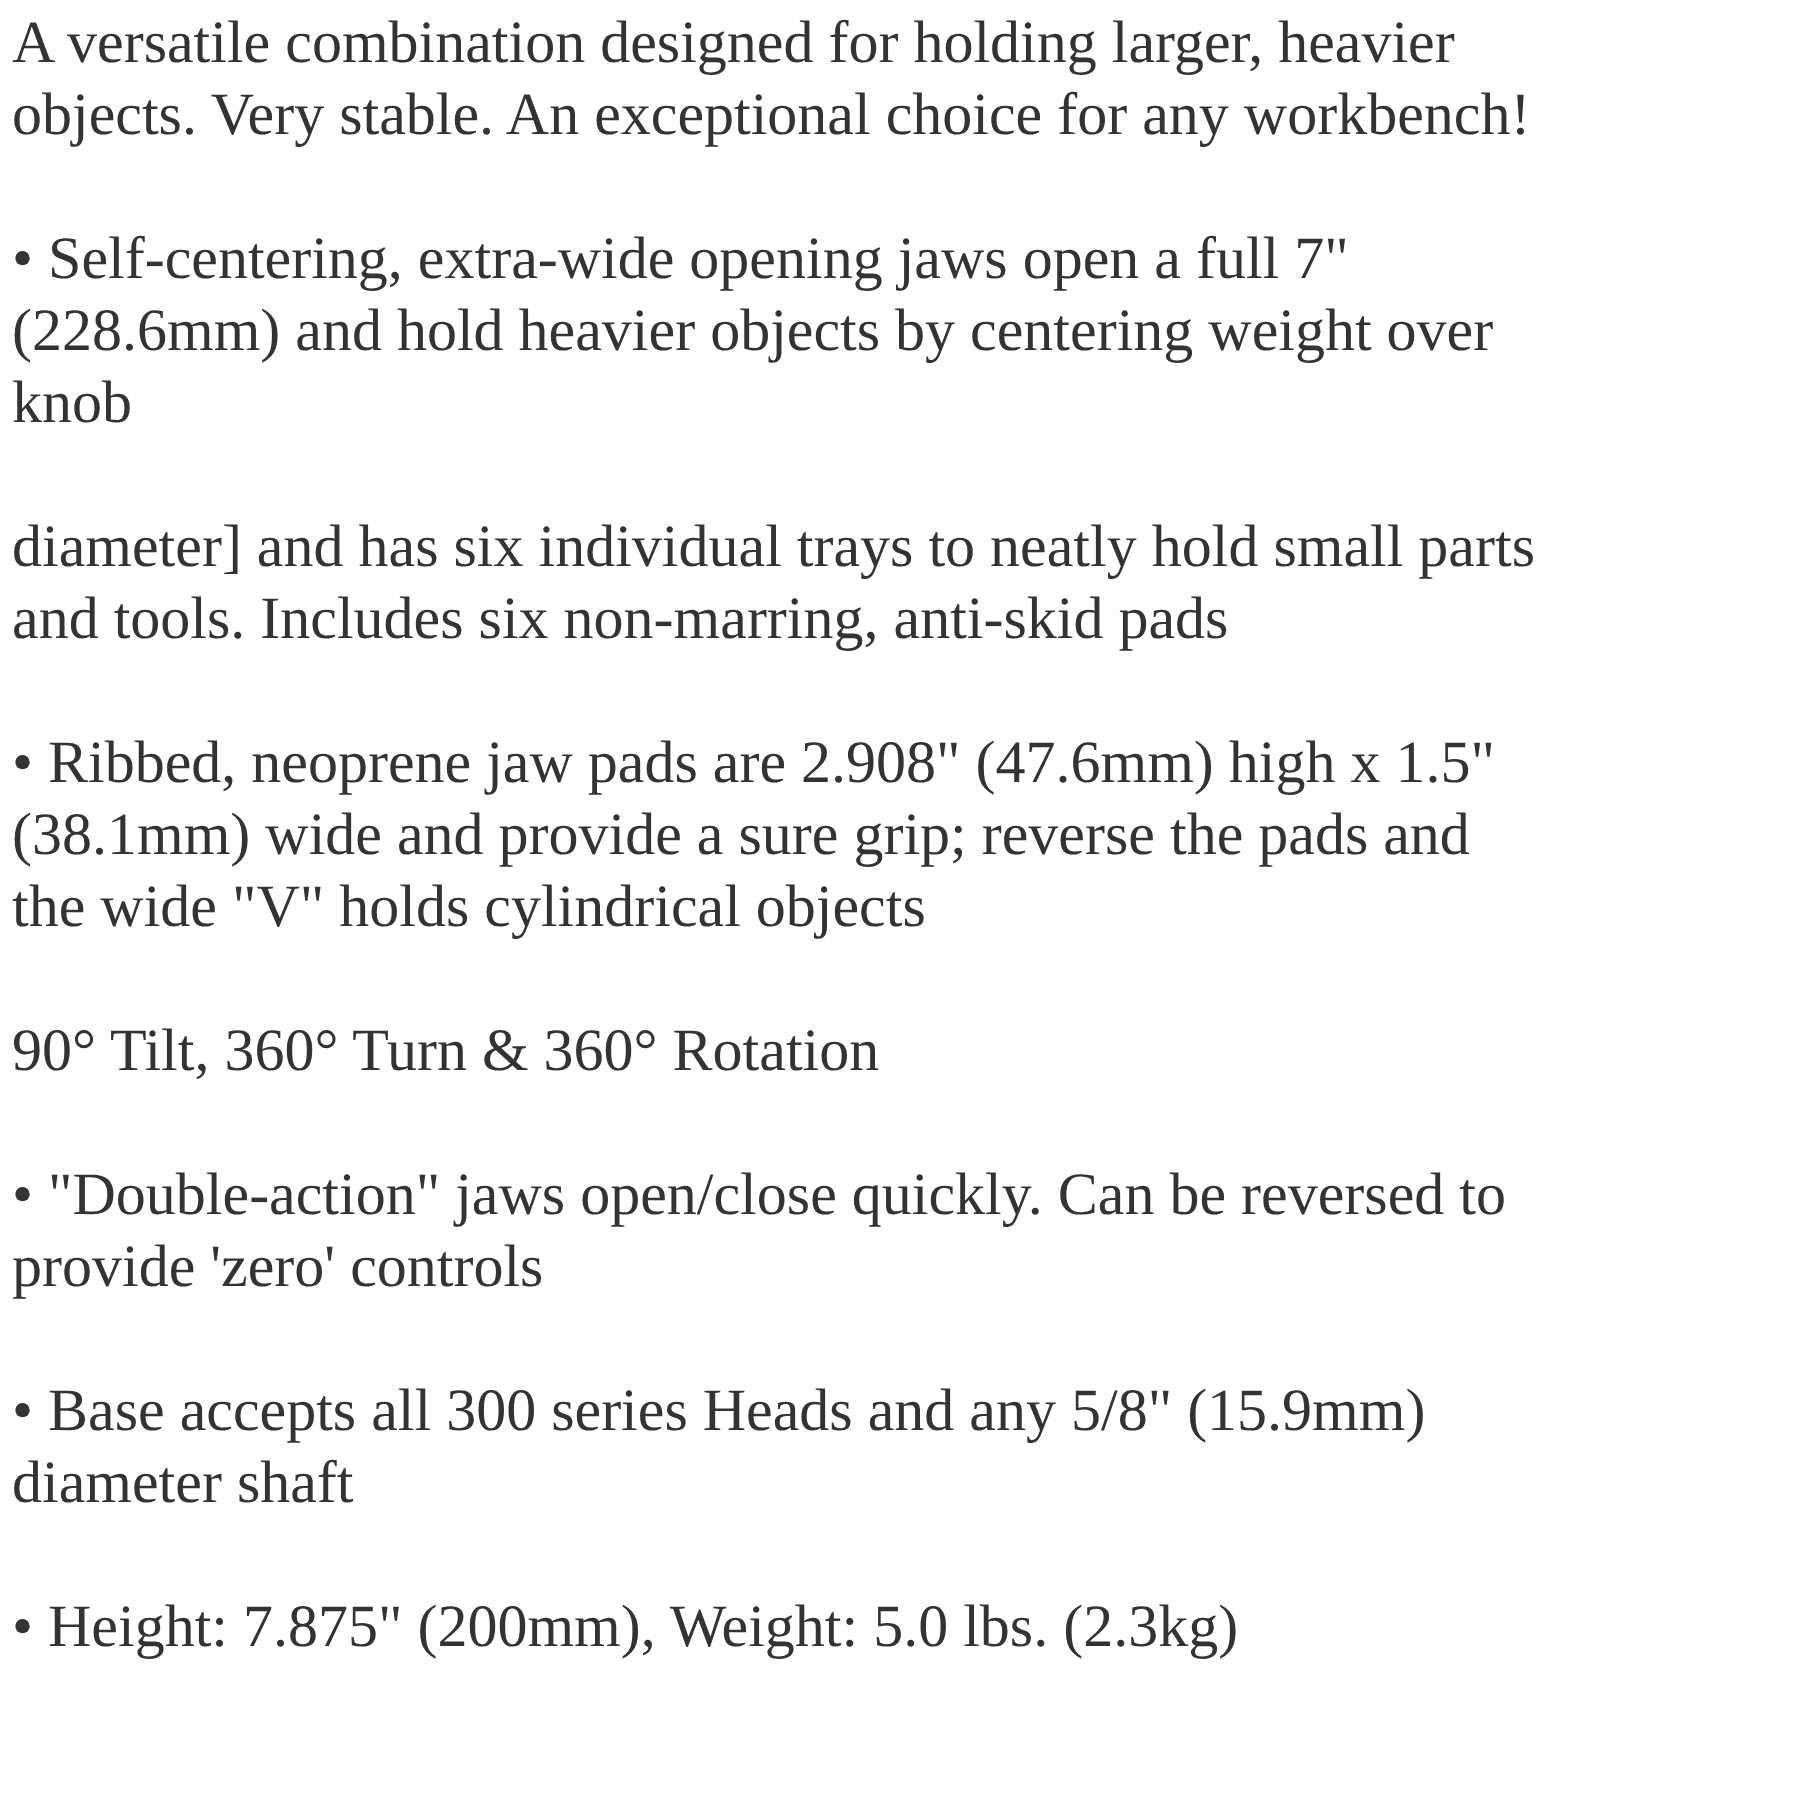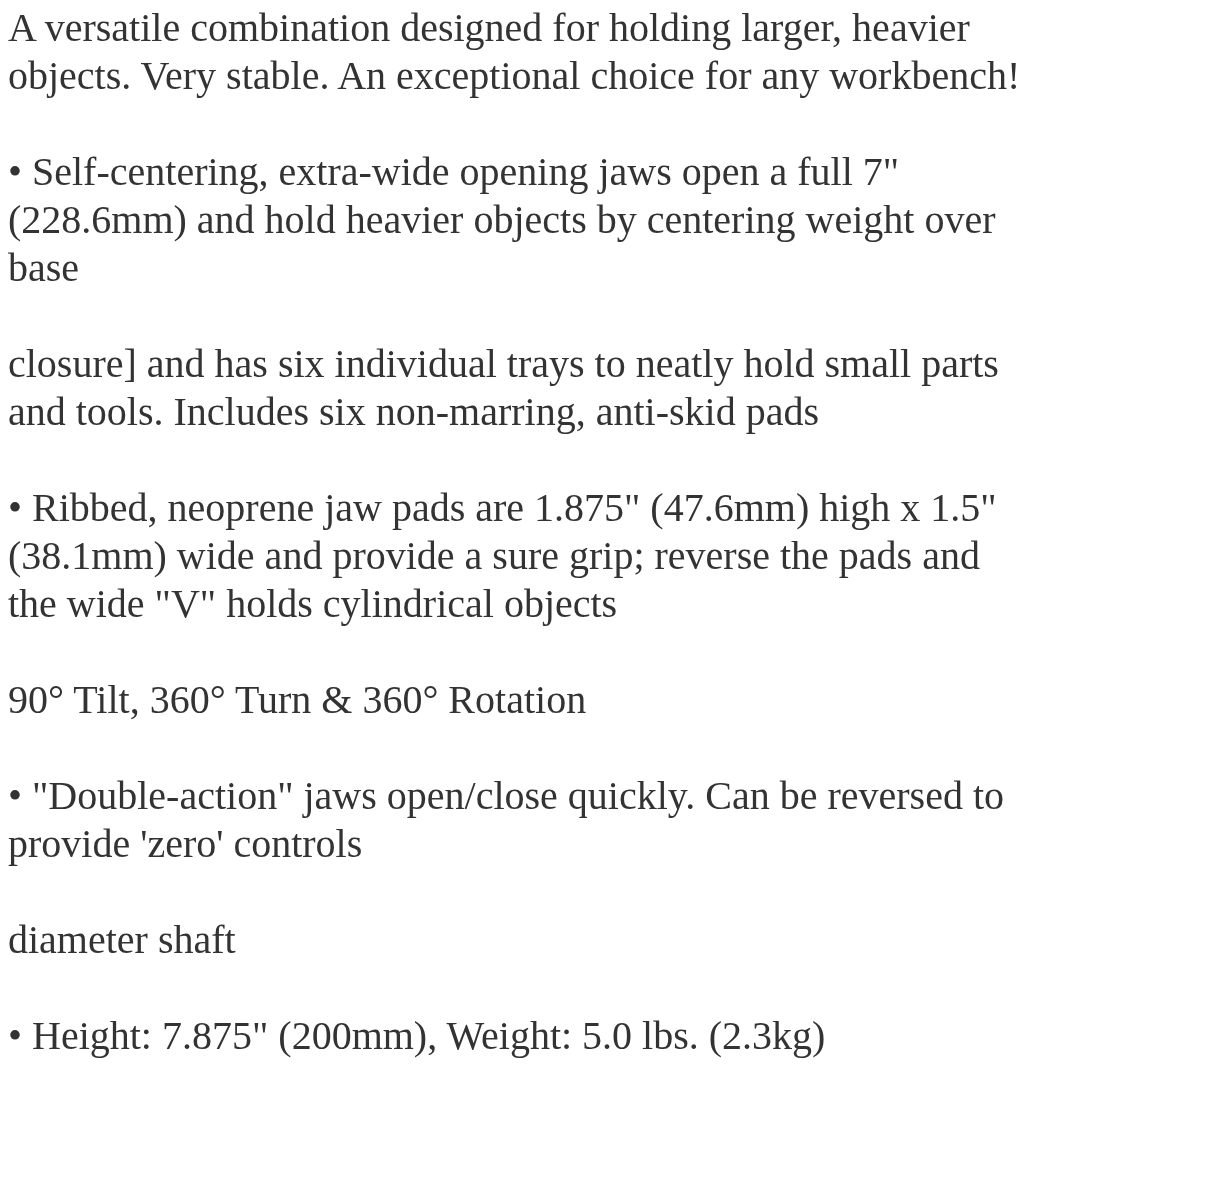--- a/index.html
+++ b/index.html
@@ -37,44 +37,45 @@
 <div class="description">
 
   <div class="para">
     <div class="line">A versatile combination designed for holding larger, heavier</div>
     <div class="line">objects. Very stable. An exceptional choice for any workbench!</div>
   </div>
 
   <div class="para">
     <div class="line">• Self-centering, extra-wide opening jaws open a full 7"</div>
     <div class="line">(228.6mm) and hold heavier objects by centering weight over</div>
-    <div class="line">base</div>
+    <div class="line">knob</div>
   </div>
 
   <div class="para">
-    <div class="line">closure] and has six individual trays to neatly hold small parts</div>
+    <div class="line">diameter] and has six individual trays to neatly hold small parts</div>
     <div class="line">and tools. Includes six non-marring, anti-skid pads</div>
   </div>
 
   <div class="para">
-    <div class="line">• Ribbed, neoprene jaw pads are 1.875" (47.6mm) high x 1.5"</div>
+    <div class="line">• Ribbed, neoprene jaw pads are 2.908" (47.6mm) high x 1.5"</div>
     <div class="line">(38.1mm) wide and provide a sure grip; reverse the pads and</div>
     <div class="line">the wide "V" holds cylindrical objects</div>
   </div>
 
   <div class="para">
     <div class="line">90° Tilt, 360° Turn &amp; 360° Rotation</div>
   </div>
 
   <div class="para">
     <div class="line">• "Double-action" jaws open/close quickly. Can be reversed to</div>
     <div class="line">provide 'zero' controls</div>
   </div>
 
   <div class="para">
+    <div class="line">• Base accepts all 300 series Heads and any 5/8" (15.9mm)</div>
     <div class="line">diameter shaft</div>
   </div>
 
   <div class="para">
     <div class="line">• Height: 7.875" (200mm), Weight: 5.0 lbs. (2.3kg)</div>
   </div>
 
 </div>
 
 </body></html>

